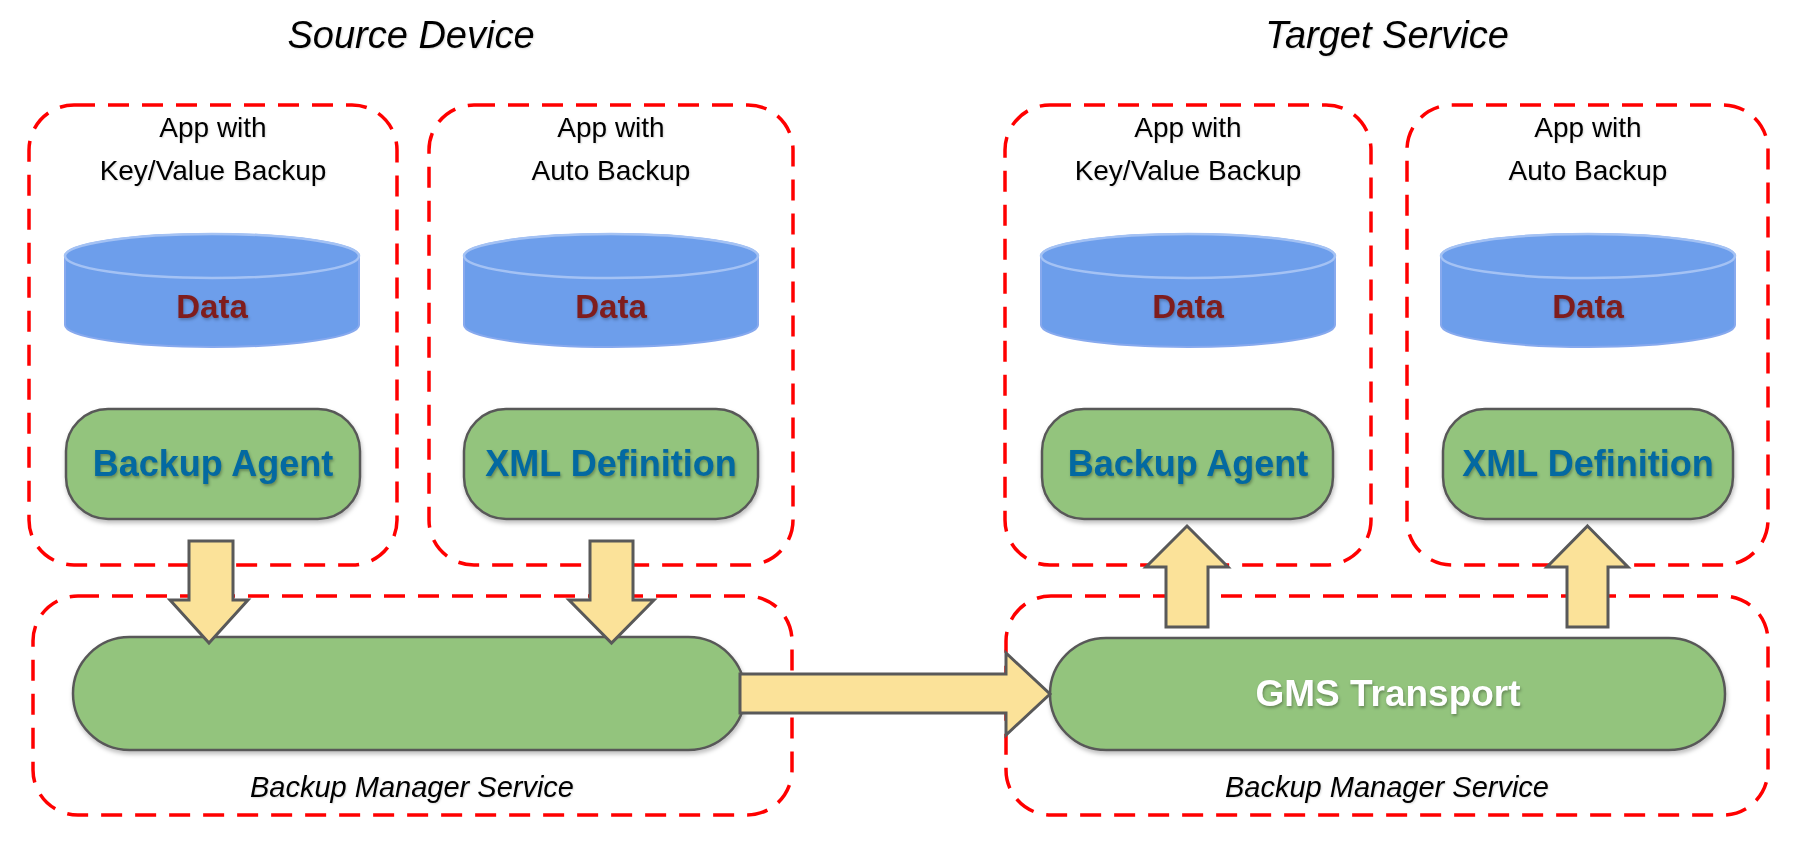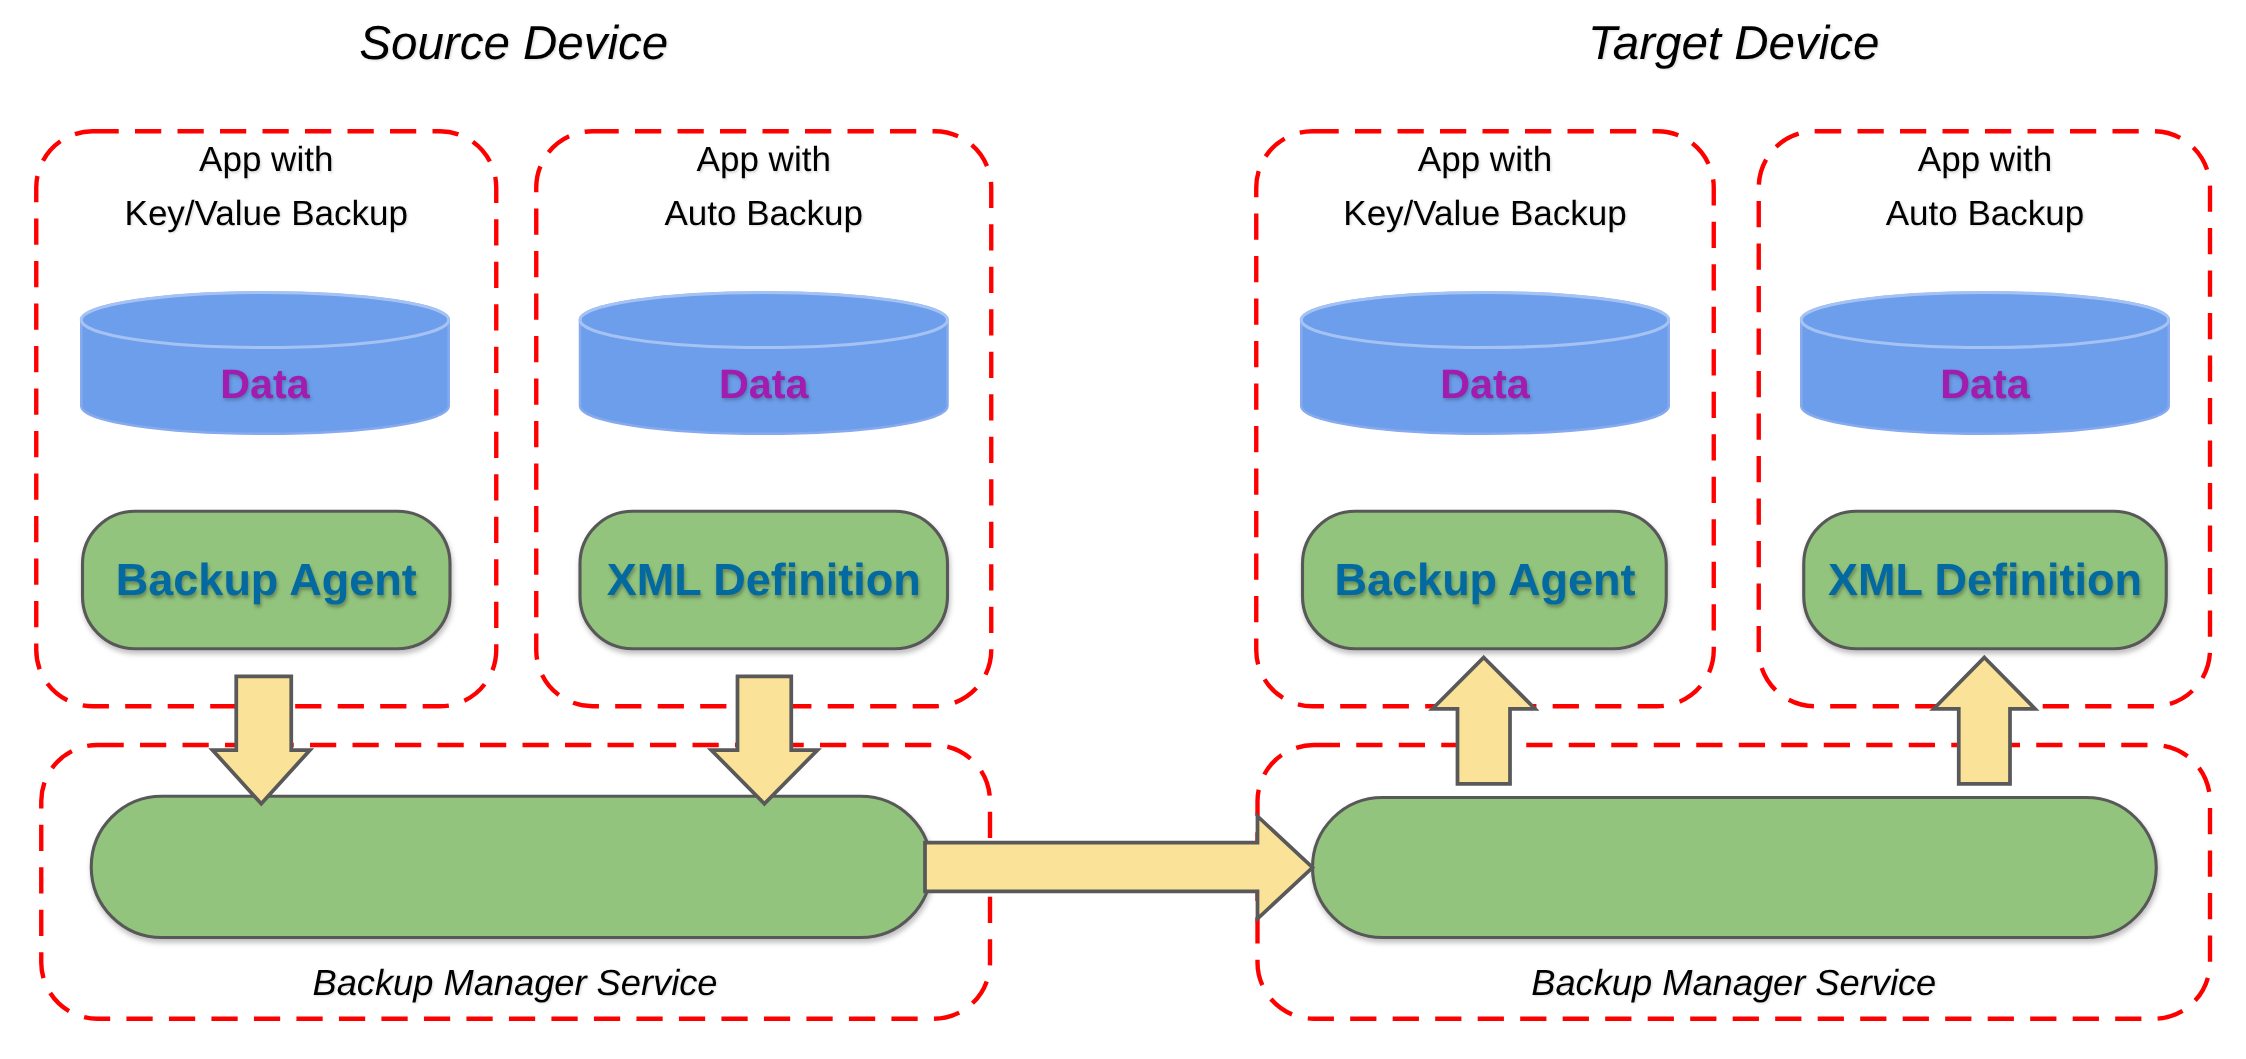--- a/index.html
+++ b/index.html
@@ -36,21 +36,21 @@
   .app-label {
     font-size: 28px;
     line-height: 43px;
     white-space: pre-line;
     text-shadow: 1px 1px 2px rgba(0,0,0,0.15);
   }
   .data-label {
     font-size: 33px;
     font-weight: bold;
     line-height: 40px;
-    color: #a21caf;
+    color: #7f1d1d;
     text-shadow: 1px 2px 3px rgba(0,0,0,0.25);
   }
   .pill-label {
     font-size: 36px;
     font-weight: bold;
     line-height: 44px;
     color: #0369a1;
     text-shadow: 1px 2px 3px rgba(0,0,0,0.3);
   }
   .transport-label {
@@ -113,38 +113,39 @@
     <rect filter="url(#softShadow)" x="1050" y="638" width="675" height="112" rx="56" fill="#93C47D" stroke="#595959" stroke-width="2.5"></rect>
 
     <polygon points="189,541 233,541 233,600 248,600 209,643 170,600 189,600" fill="#FBE299" stroke="#595959" stroke-width="3" stroke-linejoin="miter"></polygon>
     <polygon points="590,541 633,541 633,600 654,600 611.5,643 569,600 590,600" fill="#FBE299" stroke="#595959" stroke-width="3" stroke-linejoin="miter"></polygon>
     <polygon points="740,674 1006,674 1006,653 1050,694 1006,735 1006,713 740,713" fill="#FBE299" stroke="#595959" stroke-width="3" stroke-linejoin="miter"></polygon>
     <polygon points="1187,526 1228,567 1208,567 1208,627 1166,627 1166,567 1146,567" fill="#FBE299" stroke="#595959" stroke-width="3" stroke-linejoin="miter"></polygon>
     <polygon points="1587.5,526 1628,567 1608,567 1608,627 1567,627 1567,567 1547,567" fill="#FBE299" stroke="#595959" stroke-width="3" stroke-linejoin="miter"></polygon>
   </svg>
 
   <div class="txt device-title" style="left:161px; top:12px; width:500px;">Source Device</div>
-  <div class="txt device-title" style="left:1137px; top:12px; width:500px;">Target Device</div>
+  <div class="txt device-title" style="left:1137px; top:12px; width:500px;">Target Service</div>
 
   <div class="txt app-label" style="left:23px; top:106px; width:380px;">App with
 Key/Value Backup</div>
   <div class="txt app-label" style="left:421px; top:106px; width:380px;">App with
 Auto Backup</div>
   <div class="txt app-label" style="left:998px; top:106px; width:380px;">App with
 Key/Value Backup</div>
   <div class="txt app-label" style="left:1398px; top:106px; width:380px;">App with
 Auto Backup</div>
 
   <div class="txt data-label" style="left:62px; top:287px; width:300px;">Data</div>
   <div class="txt data-label" style="left:461px; top:287px; width:300px;">Data</div>
   <div class="txt data-label" style="left:1038px; top:287px; width:300px;">Data</div>
   <div class="txt data-label" style="left:1438px; top:287px; width:300px;">Data</div>
 
   <div class="txt pill-label" style="left:53px; top:442px; width:320px;">Backup Agent</div>
   <div class="txt pill-label" style="left:451px; top:442px; width:320px;">XML Definition</div>
   <div class="txt pill-label" style="left:1028px; top:442px; width:320px;">Backup Agent</div>
   <div class="txt pill-label" style="left:1428px; top:442px; width:320px;">XML Definition</div>
 
+  <div class="txt transport-label" style="left:1048px; top:672px; width:680px;">GMS Transport</div>
 
   <div class="txt service-label" style="left:32px; top:765px; width:760px;">Backup Manager Service</div>
   <div class="txt service-label" style="left:1007px; top:765px; width:760px;">Backup Manager Service</div>
 
 </div>
 
 </body></html>

